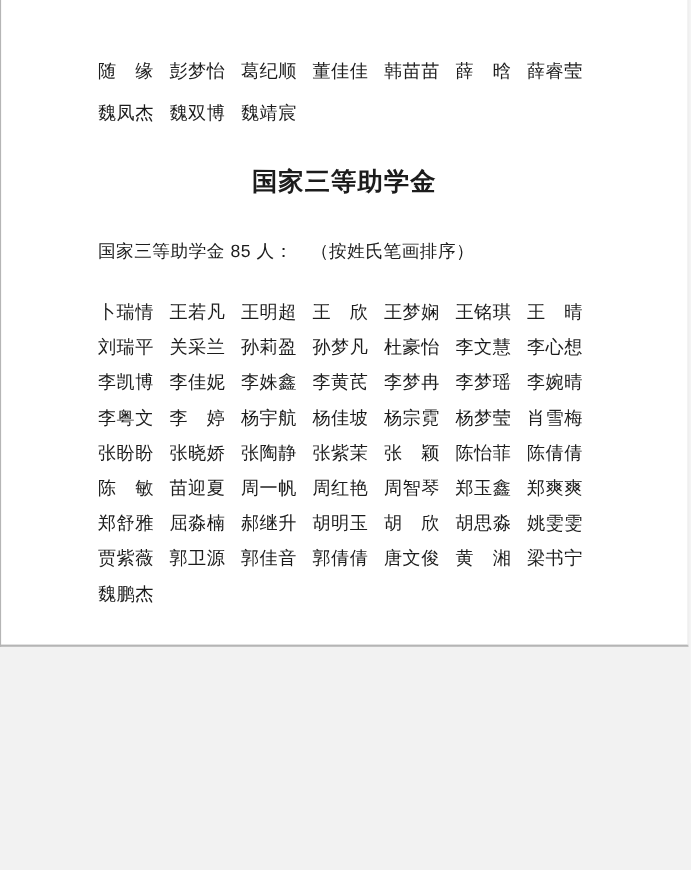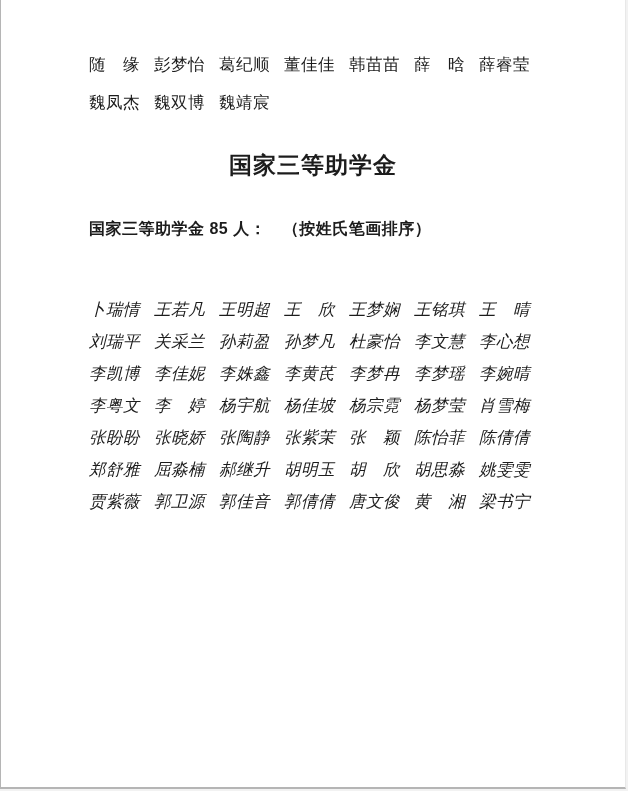--- a/index.html
+++ b/index.html
@@ -3,21 +3,21 @@
 <meta charset="utf-8">
 <style>
   html, body { margin: 0; padding: 0; }
   body {
     width: 628px; height: 791px;
     background: #f2f2f2;
     font-family: "Liberation Serif", "DejaVu Serif", serif;
   }
   .page {
     position: relative;
-    width: 626px; height: 789px;
+    width: 626px; height: 588px;
     margin: 0;
     background: #ffffff;
     border-left: 1px solid #b5b5b5;
     border-bottom: 2px solid #b5b5b5;
     border-right: 1px solid #e8e8e8;
     box-sizing: border-box;
     overflow: hidden;
     color: #1c1c1c;
   }
   .cont-block { position: absolute; left: 88px; top: 46px; width: 450px; }
@@ -39,26 +39,26 @@
     font-family: "Liberation Sans", "DejaVu Sans", sans-serif;
     font-weight: bold;
     font-size: 23px;
     letter-spacing: 1px;
   }
   .doc-subtitle {
     position: absolute;
     left: 88px; top: 219px;
     margin: 0;
     font-family: "Liberation Sans", "DejaVu Sans", sans-serif;
-    font-weight: bold;
+    font-weight: normal;
     font-size: 16px;
     letter-spacing: 0.5px;
     white-space: nowrap;
   }
-  .names-block { position: absolute; left: 88px; top: 294px; width: 460px; font-style: italic; }
+  .names-block { position: absolute; left: 88px; top: 268px; width: 460px; }
 </style>
 </head>
 <body>
 
 <div class="page">
 
   <div class="cont-block">
     <div class="name-row"><span class="name">随　缘</span><span class="name">彭梦怡</span><span class="name">葛纪顺</span><span class="name">董佳佳</span><span class="name">韩苗苗</span><span class="name">薛　晗</span><span class="name">薛睿莹</span></div>
     <div class="name-row"><span class="name">魏凤杰</span><span class="name">魏双博</span><span class="name">魏靖宸</span></div>
   </div>
@@ -66,17 +66,19 @@
   <h1 class="doc-title">国家三等助学金</h1>
 
   <h2 class="doc-subtitle">国家三等助学金 85 人：　（按姓氏笔画排序）</h2>
 
   <div class="names-block">
       <div class="name-row"><span class="name">卜瑞情</span><span class="name">王若凡</span><span class="name">王明超</span><span class="name">王　欣</span><span class="name">王梦娴</span><span class="name">王铭琪</span><span class="name">王　晴</span></div>
       <div class="name-row"><span class="name">刘瑞平</span><span class="name">关采兰</span><span class="name">孙莉盈</span><span class="name">孙梦凡</span><span class="name">杜豪怡</span><span class="name">李文慧</span><span class="name">李心想</span></div>
       <div class="name-row"><span class="name">李凯博</span><span class="name">李佳妮</span><span class="name">李姝鑫</span><span class="name">李黄芪</span><span class="name">李梦冉</span><span class="name">李梦瑶</span><span class="name">李婉晴</span></div>
       <div class="name-row"><span class="name">李粤文</span><span class="name">李　婷</span><span class="name">杨宇航</span><span class="name">杨佳坡</span><span class="name">杨宗霓</span><span class="name">杨梦莹</span><span class="name">肖雪梅</span></div>
       <div class="name-row"><span class="name">张盼盼</span><span class="name">张晓娇</span><span class="name">张陶静</span><span class="name">张紫茉</span><span class="name">张　颖</span><span class="name">陈怡菲</span><span class="name">陈倩倩</span></div>
+      <div class="name-row"><span class="name">陈　敏</span><span class="name">苗迎夏</span><span class="name">周一帆</span><span class="name">周红艳</span><span class="name">周智琴</span><span class="name">郑玉鑫</span><span class="name">郑爽爽</span></div>
       <div class="name-row"><span class="name">郑舒雅</span><span class="name">屈淼楠</span><span class="name">郝继升</span><span class="name">胡明玉</span><span class="name">胡　欣</span><span class="name">胡思淼</span><span class="name">姚雯雯</span></div>
       <div class="name-row"><span class="name">贾紫薇</span><span class="name">郭卫源</span><span class="name">郭佳音</span><span class="name">郭倩倩</span><span class="name">唐文俊</span><span class="name">黄　湘</span><span class="name">梁书宁</span></div>
+      <div class="name-row"><span class="name">魏鹏杰</span></div>
     </div>
 
 </div>
 
 </body></html>

